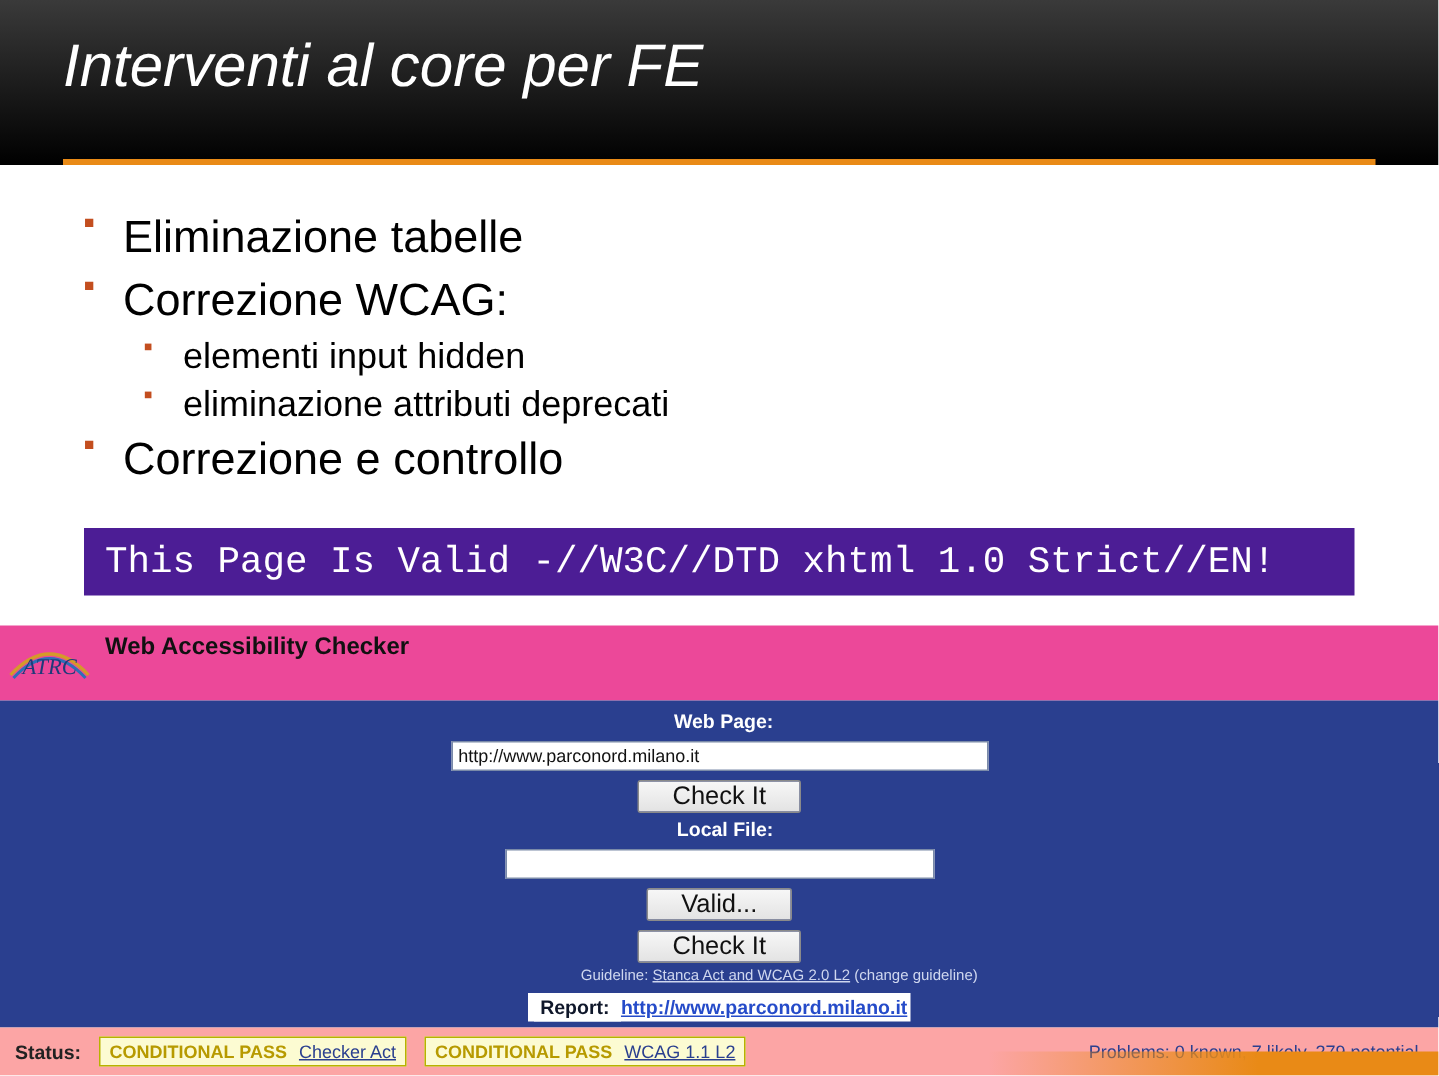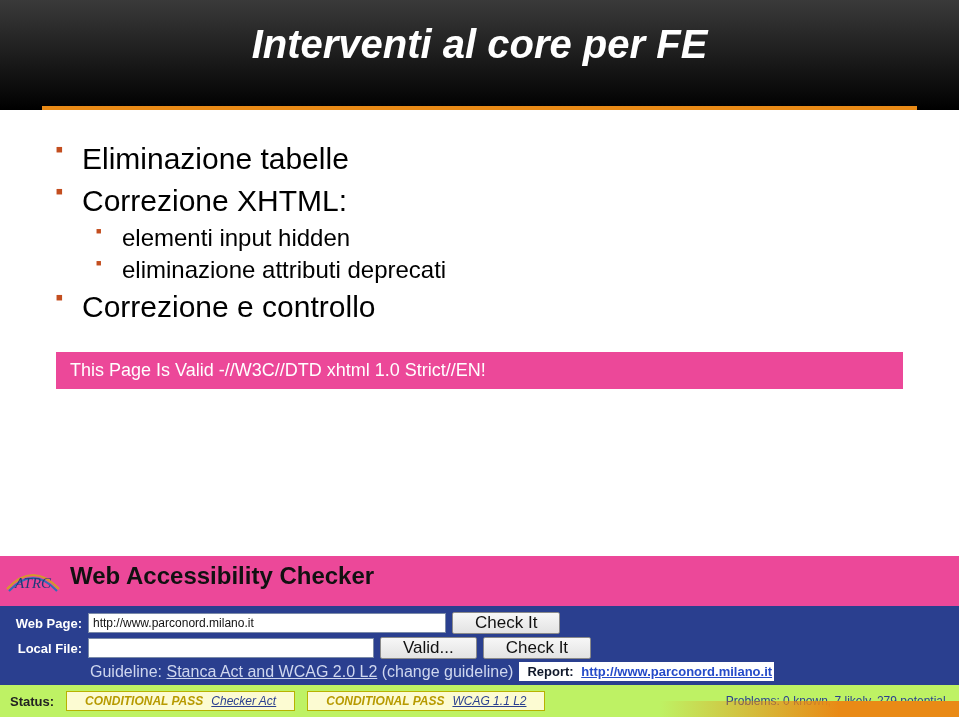--- a/index.html
+++ b/index.html
@@ -8,23 +8,22 @@
 
   .title-band {
     height: 110px;
     background: linear-gradient(to bottom, #3a3a3a 0%, #1a1a1a 55%, #000 100%);
     padding: 22px 42px 0 42px;
     position: relative;
   }
   .title-text {
     color: #fff;
     font-size: 40px;
-    font-weight: bold;
+    font-weight: normal;
     font-style: italic;
-    text-align: center;
   }
   .orange-bar {
     position: absolute;
     left: 42px; right: 42px; bottom: 0;
     height: 4px;
     background: #e98a16;
   }
 
   .content {
     padding: 28px 56px 0 56px;
@@ -35,49 +34,49 @@
     content: "■";
     position: absolute;
     left: 0;
     top: 0.42em;
     font-size: 0.38em;
     color: #c34e1f;
   }
 
   .valid-banner {
     margin: 24px 56px 0 56px;
-    background: #ec4899;
+    background: #4c1d95;
     color: #fff;
-    font-family: Liberation Sans, sans-serif;
-    font-size: 18px;
+    font-family: Liberation Mono, monospace;
+    font-size: 25px;
     padding: 8px 14px;
   }
 
   .checker {
     position: absolute;
     left: 0; right: 0; bottom: 0;
     font-family: Arial, Helvetica, sans-serif;
   }
   .checker-header {
     background: #ec4899;
     padding: 6px 10px 6px 4px;
     display: flex;
     gap: 8px;
   }
   .atrc-logo { width: 58px; height: 38px; display: flex; align-items: center; justify-content: center; }
   .atrc-logo svg { width: 56px; height: 32px; }
-  .checker-title { font-size: 24px; font-weight: bold; color: #111; }
+  .checker-title { font-size: 16px; font-weight: bold; color: #111; }
 
   .checker-form {
     background: #2a3f8f;
     color: #fff;
     padding: 6px 10px 4px 10px;
     font-size: 13px;
   }
-  .form-row { display: flex; align-items: center; gap: 6px; margin-bottom: 3px; }
+  .form-row { display: flex; align-items: center; gap: 6px; margin-bottom: 3px; flex-direction: column; }
   .form-label { width: 72px; text-align: right; font-weight: bold; }
   .tf {
     background: #fff;
     color: #111;
     height: 20px;
     border: 1px solid #7a8aa8;
     padding: 0 4px;
     font-size: 12px;
     font-family: Arial, sans-serif;
   }
@@ -85,43 +84,42 @@
     background: linear-gradient(#f7f7f7, #e3e3e3);
     border: 1px solid #8a8a8a;
     height: 22px;
     padding: 0 22px;
     font-size: 17px;
     font-family: Arial, sans-serif;
     border-radius: 2px;
     color: #111;
     cursor: pointer;
   }
-  .guideline-row { padding-left: 80px; color: #cfd7ef; font-size: 16px; }
+  .guideline-row { padding-left: 80px; color: #cfd7ef; font-size: 10px; }
   .guideline-link { text-decoration: underline; cursor: pointer; }
   .report-label { color: #0f172a; font-weight: bold; background:#fff; padding:2px 4px; }
   .report-link { color: #254bc9; font-weight: bold; text-decoration: underline; }
 
   .status-bar {
-    background: #bef264;
+    background: #fca5a5;
     padding: 6px 10px;
     display: flex;
     align-items: center;
     gap: 12px;
     font-size: 13px;
     color: #222;
   }
   .status-label { font-weight: bold; }
   .pass-box {
     border: 1px solid #b7b200;
     background: #fcfbd2;
-    padding: 2px 18px;
+    padding: 2px 6px;
     display: inline-flex;
     align-items: baseline;
     gap: 8px;
-    font-style: italic;
   }
   .pass-text { color: #b79a00; font-weight: bold; font-size: 12px; }
   .pass-sub { color: #2a3f8f; font-size: 12px; text-decoration: underline; }
   .problems { color: #2a3f8f; font-size: 12px; margin-left: auto; }
 
   .bottom-accent {
     position: absolute;
     right: 0; bottom: 0;
     width: 300px; height: 16px;
     background: linear-gradient(to right, rgba(233,138,22,0) 0%, #e98a16 60%);
@@ -132,21 +130,21 @@
 
 <div class="slide">
 
   <div class="title-band">
     <div class="title-text">Interventi al core per FE</div>
     <div class="orange-bar"></div>
   </div>
 
   <div class="content">
     <div class="b1">Eliminazione tabelle</div>
-    <div class="b1">Correzione XHTML:</div>
+    <div class="b1">Correzione WCAG:</div>
     <div class="b2">elementi input hidden</div>
     <div class="b2">eliminazione attributi deprecati</div>
     <div class="b1">Correzione e controllo</div>
   </div>
 
   <div class="valid-banner">This Page Is Valid -//W3C//DTD xhtml 1.0 Strict//EN!</div>
 
   <div class="checker">
 
     <div class="checker-header">

